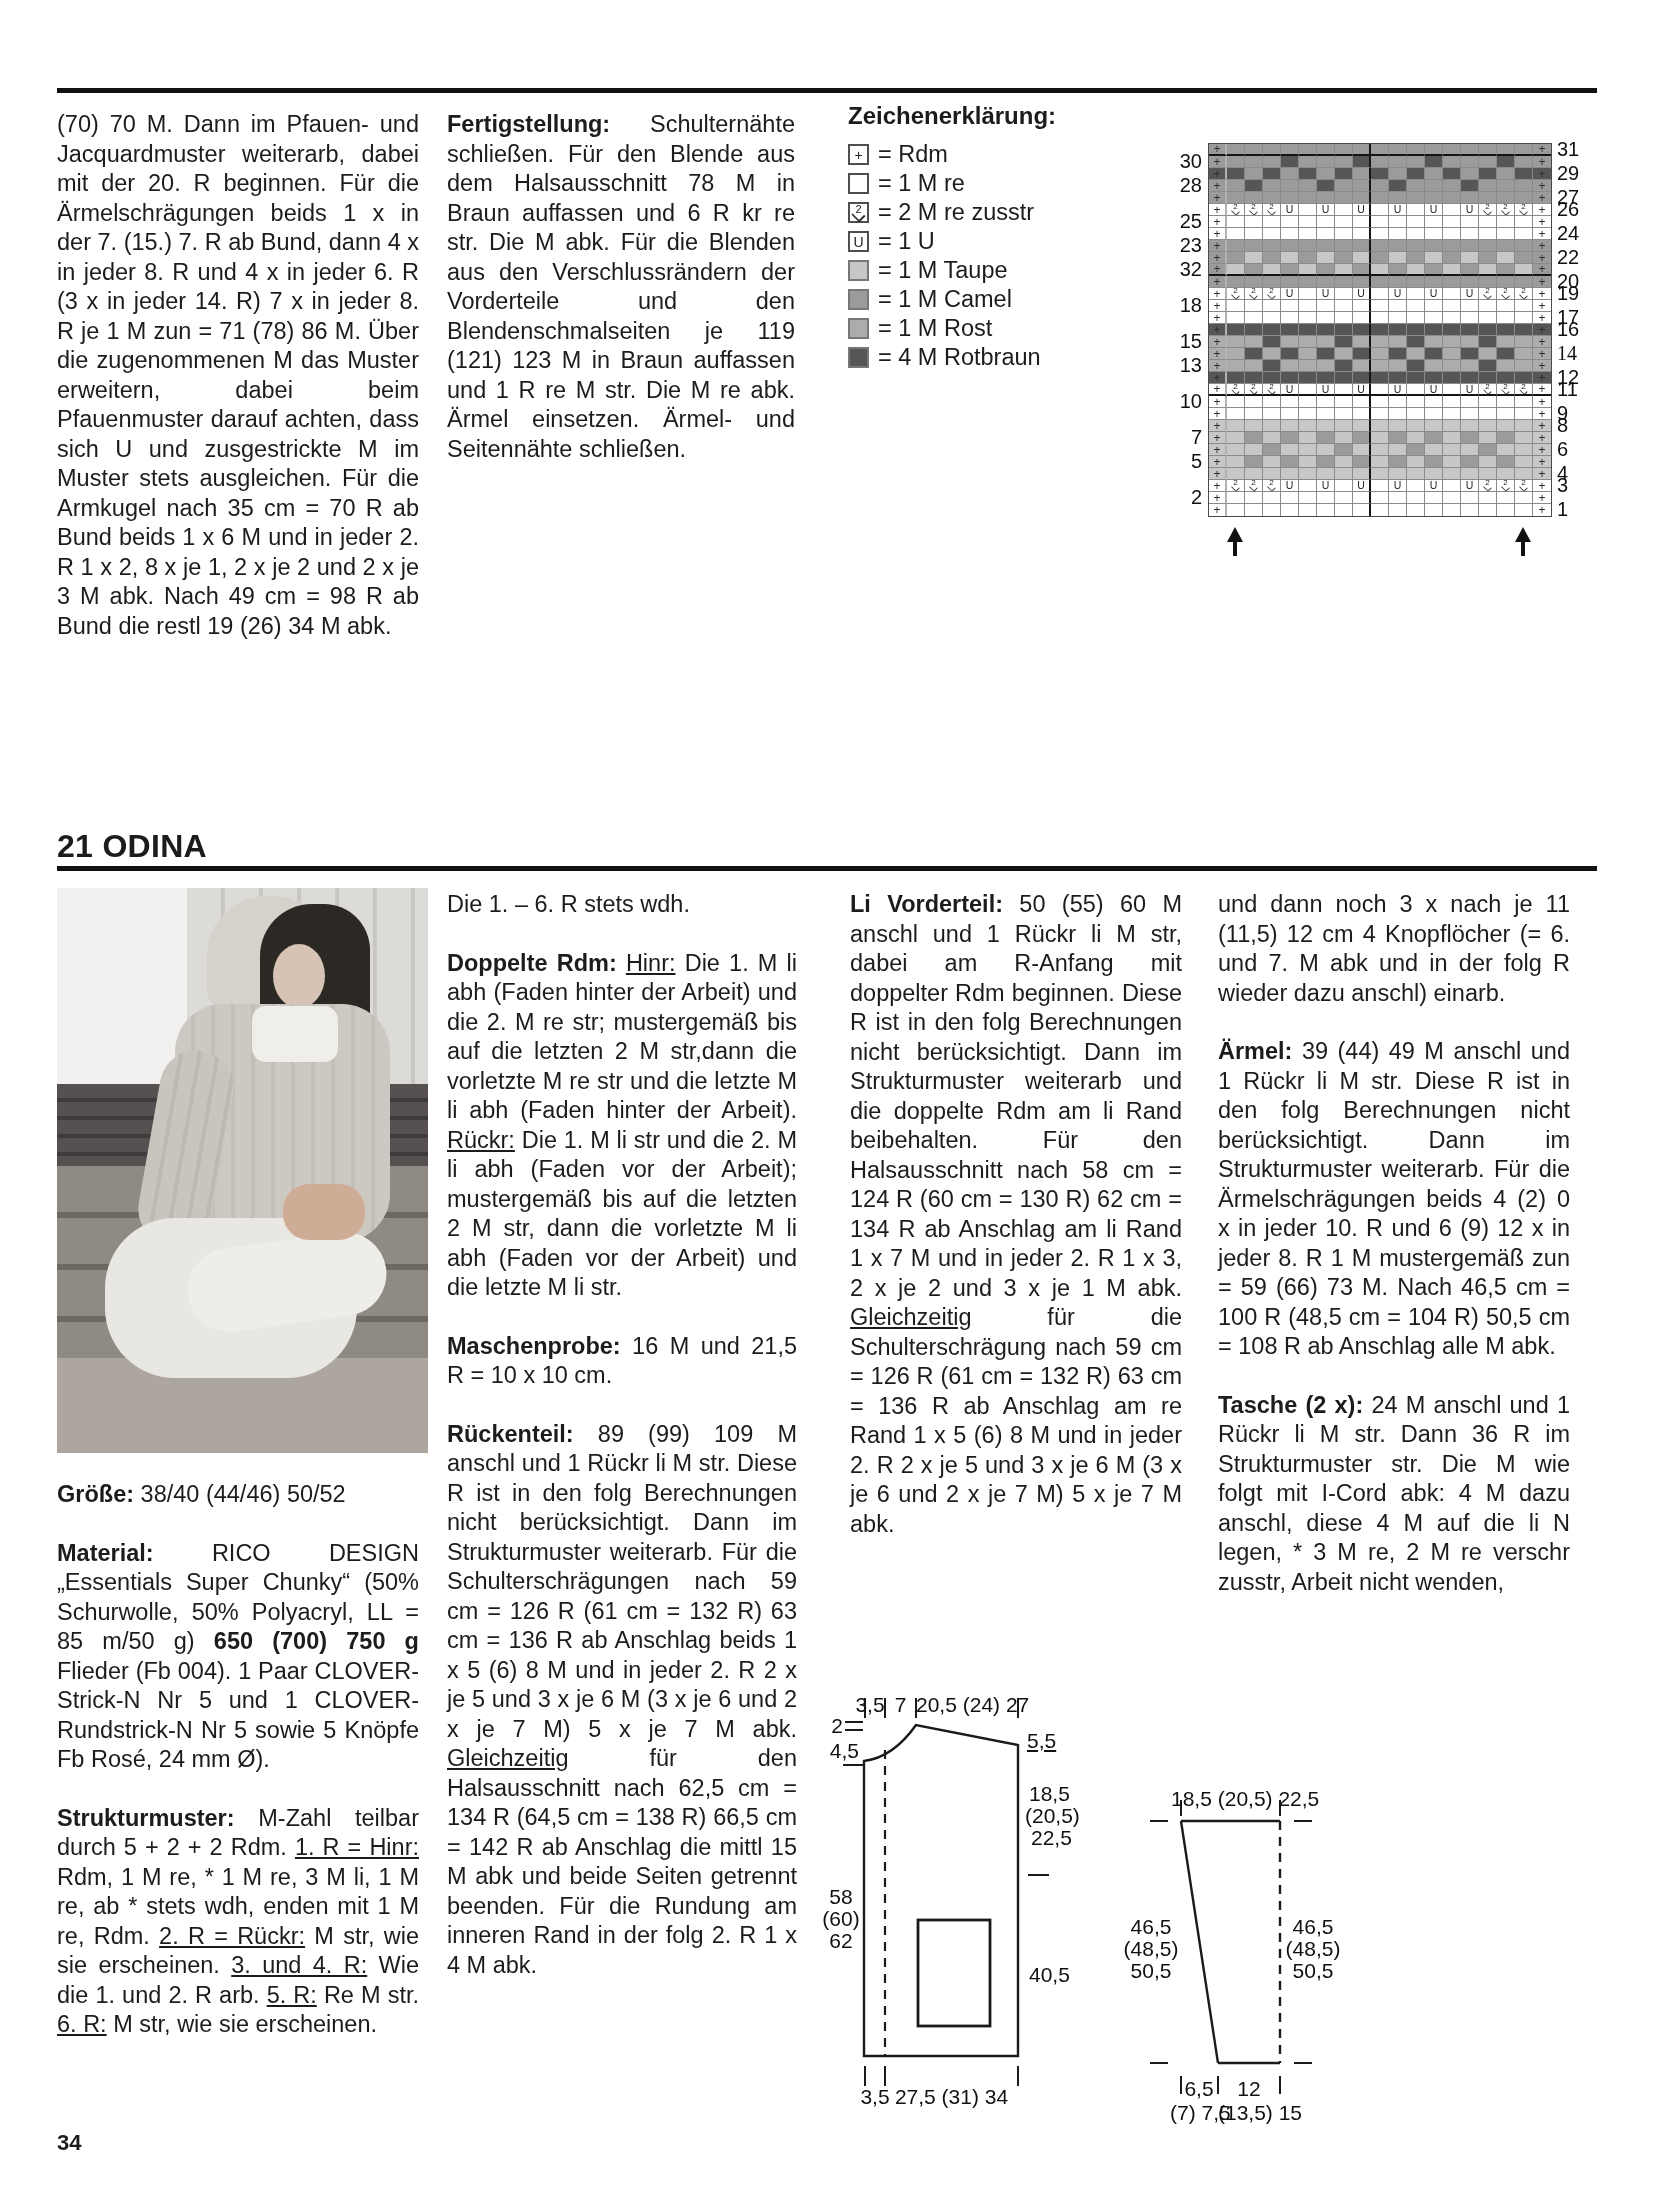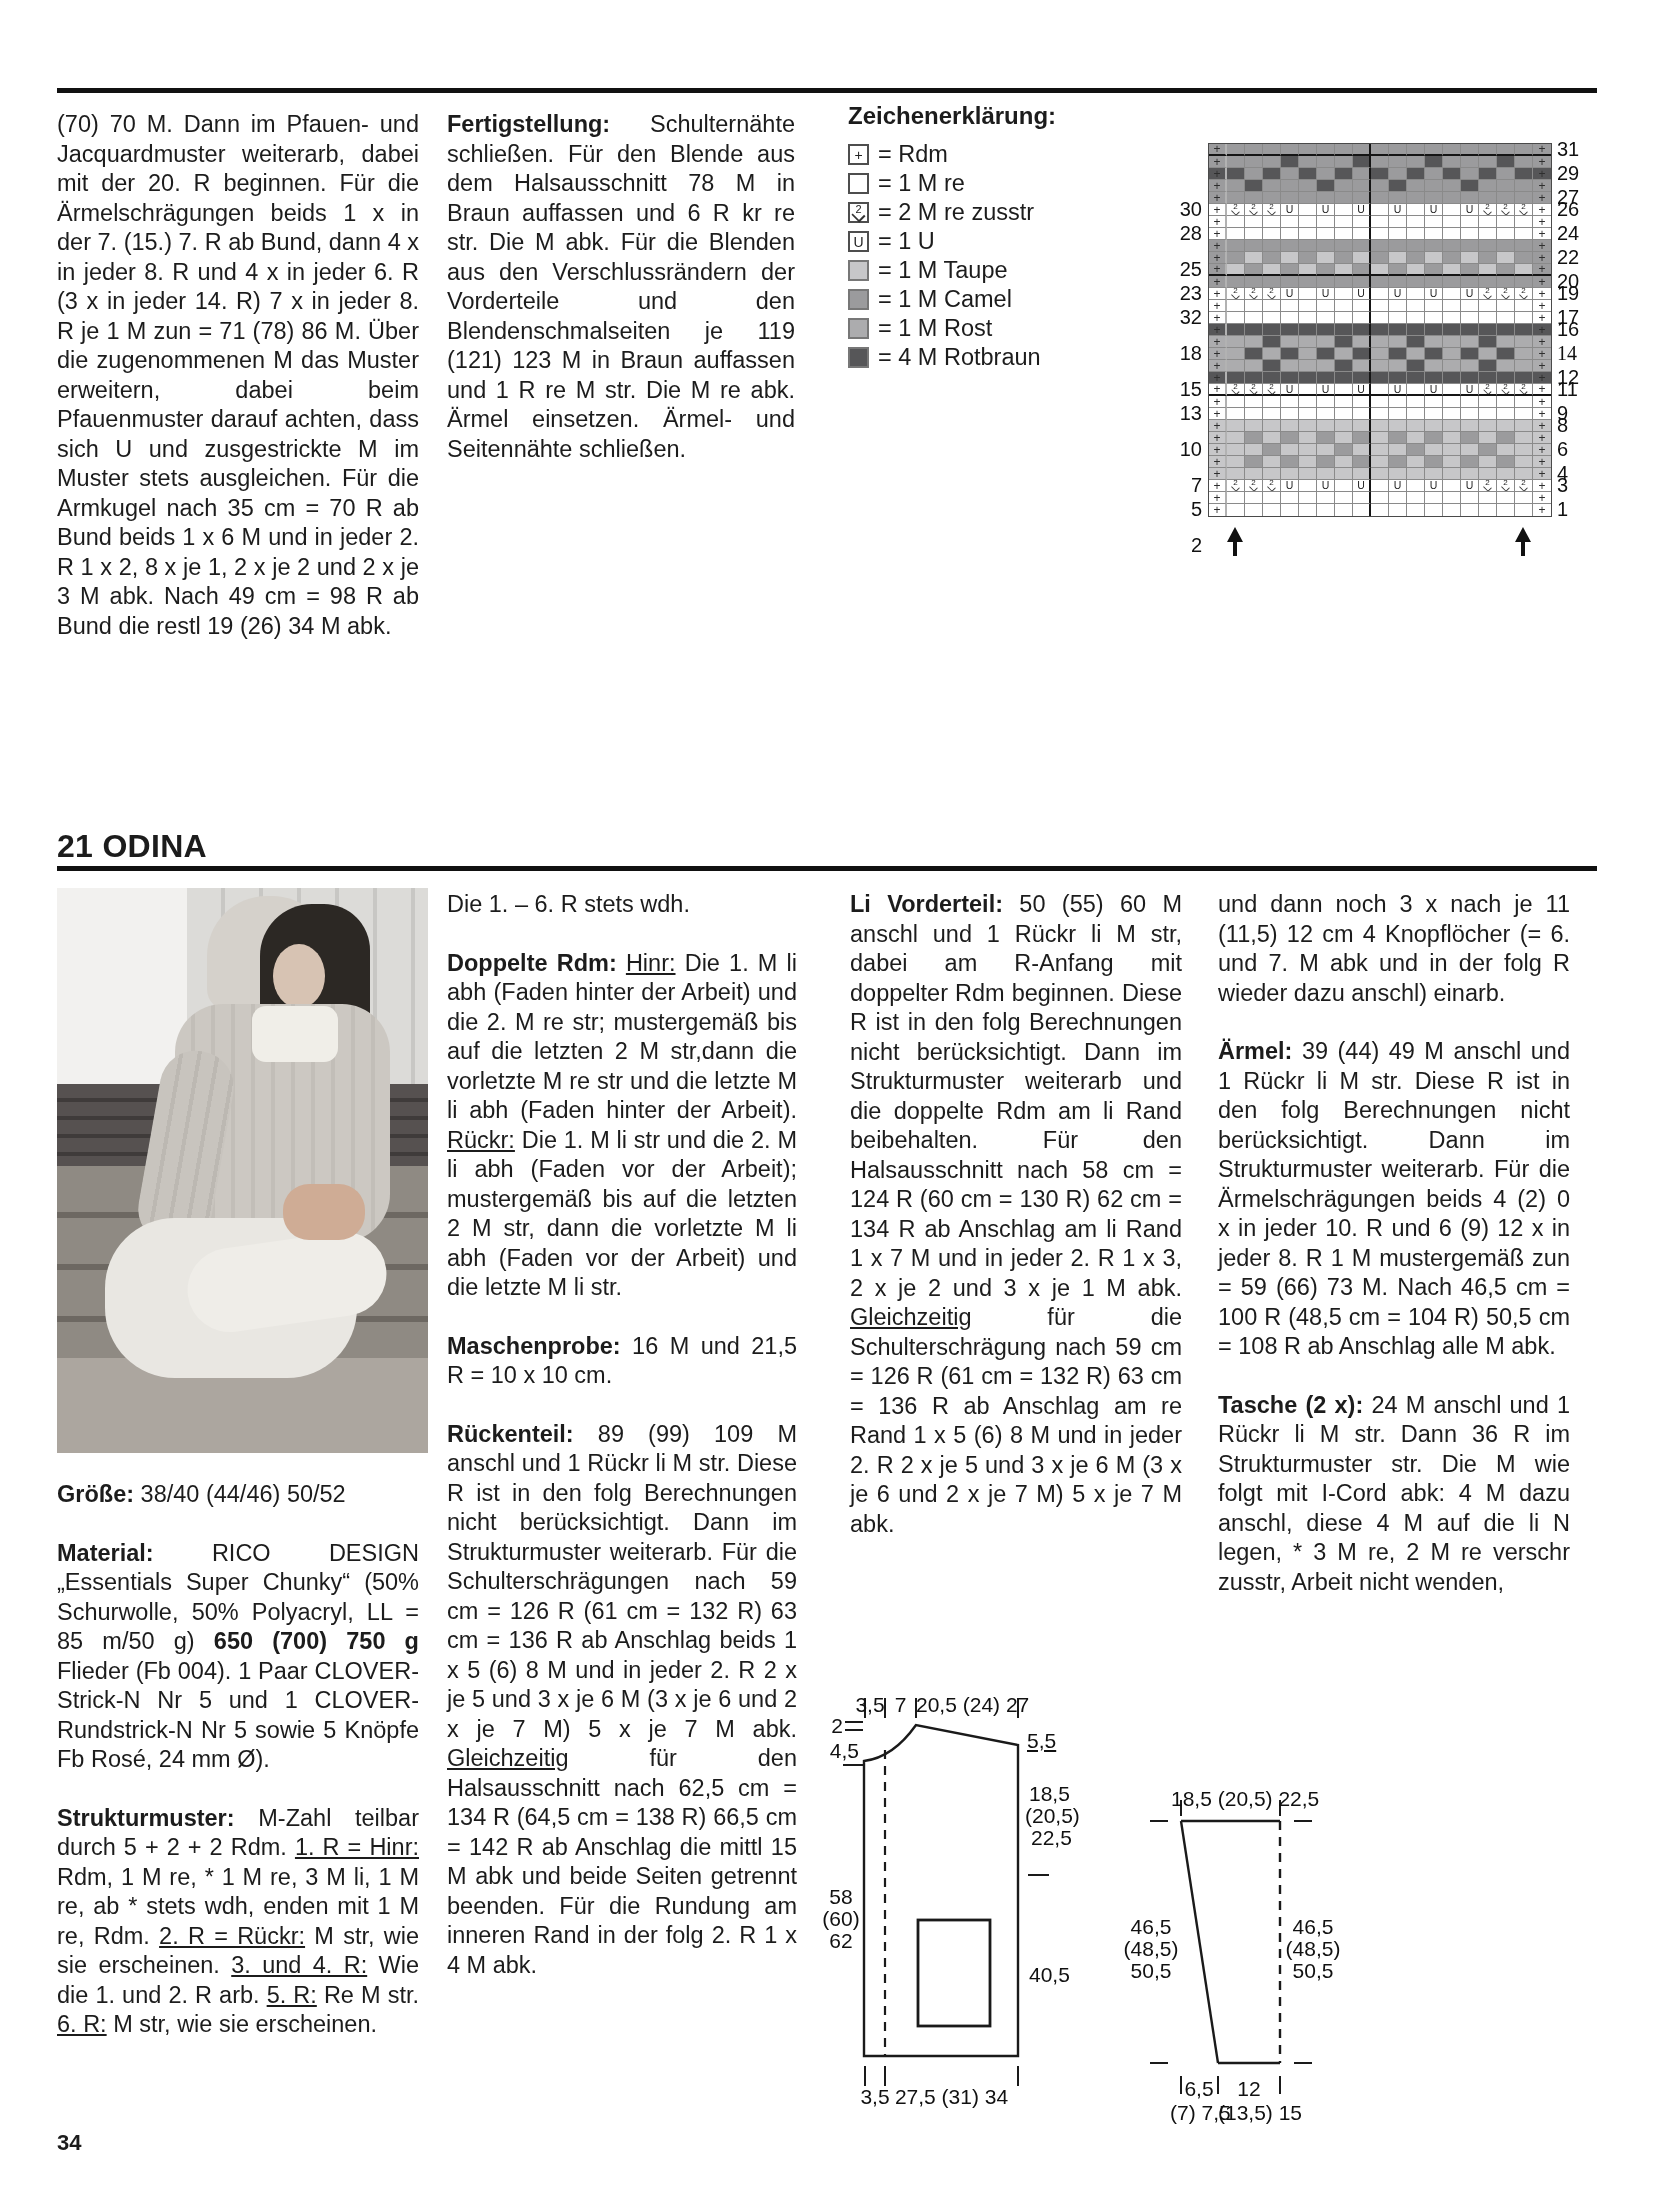--- a/index.html
+++ b/index.html
@@ -832,21 +832,21 @@
           <div class="c" style="background: rgb(255, 255, 255);"></div>
           <div class="c" style="background: rgb(255, 255, 255);"></div>
           <div class="c" style="background: rgb(255, 255, 255);"></div>
           <div class="c" style="background: rgb(255, 255, 255);"></div>
           <div class="c" style="background: rgb(255, 255, 255);"></div>
           <div class="c" style="background: rgb(255, 255, 255);"></div>
           <div class="c" style="background: rgb(255, 255, 255);"></div>
           <div class="c ce" style="background: rgb(255, 255, 255);">+</div>
         </div>
       </div>
-    <div class="abs" style="left:0;top:0;width:38px;height:380px;margin-top:48px;" id="cnums-l">
+    <div class="abs" style="left:0;top:0;width:38px;height:380px;" id="cnums-l">
         <div class="cnum l" style="top: 8px;">30</div>
         <div class="cnum l" style="top: 32px;">28</div>
         <div class="cnum l" style="top: 68px;">25</div>
         <div class="cnum l" style="top: 92px;">23</div>
         <div class="cnum l" style="top: 116px;">32</div>
         <div class="cnum l" style="top: 152px;">18</div>
         <div class="cnum l" style="top: 188px;">15</div>
         <div class="cnum l" style="top: 212px;">13</div>
         <div class="cnum l" style="top: 248px;">10</div>
         <div class="cnum l" style="top: 284px;">7</div>

